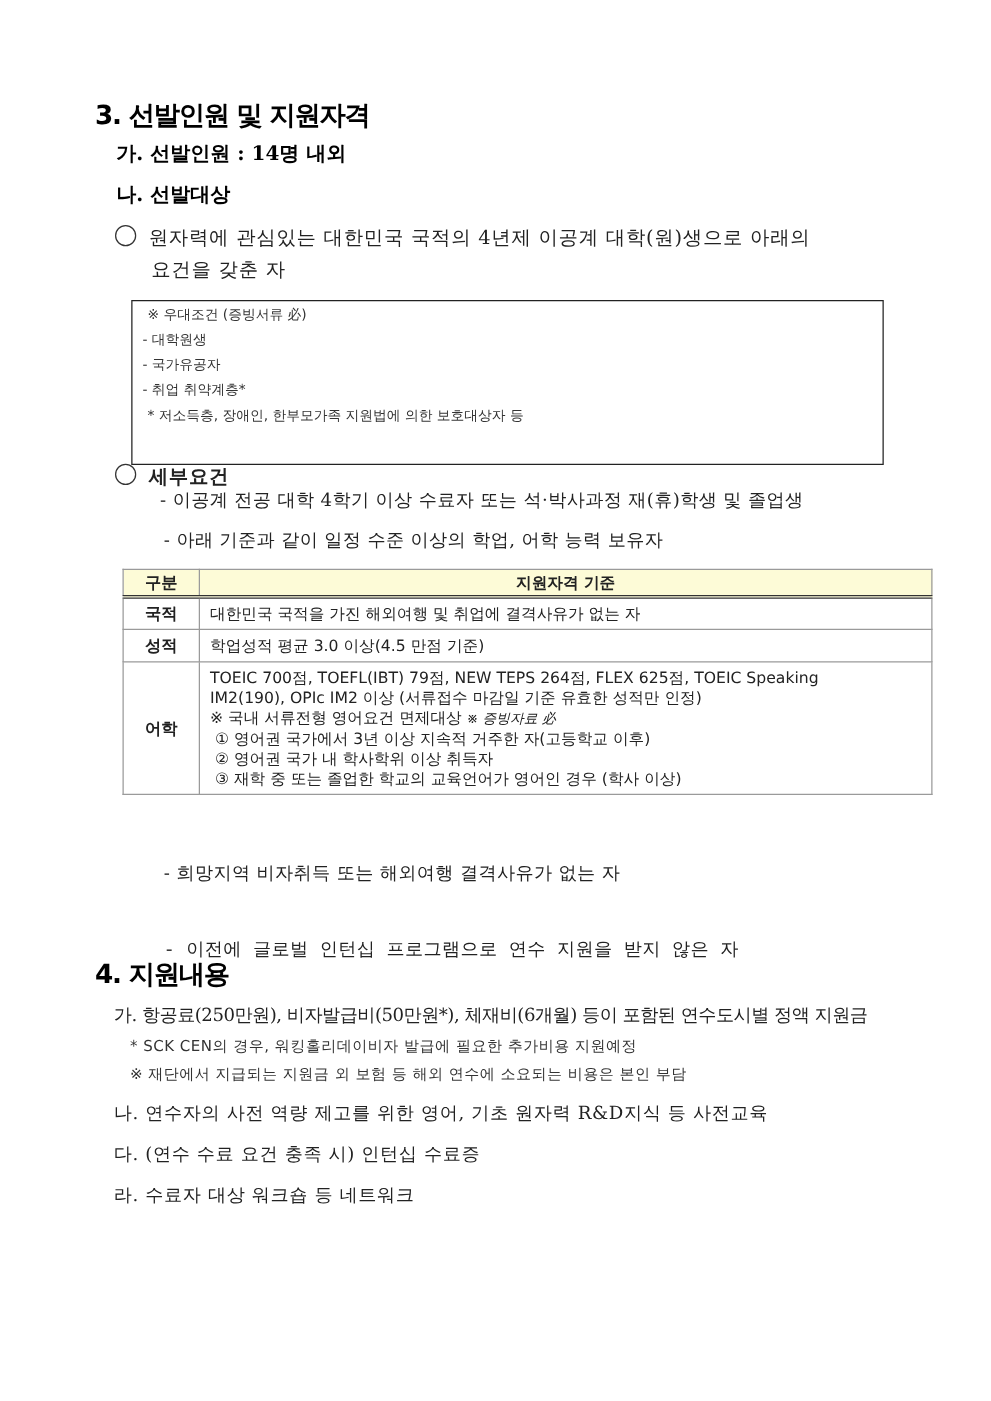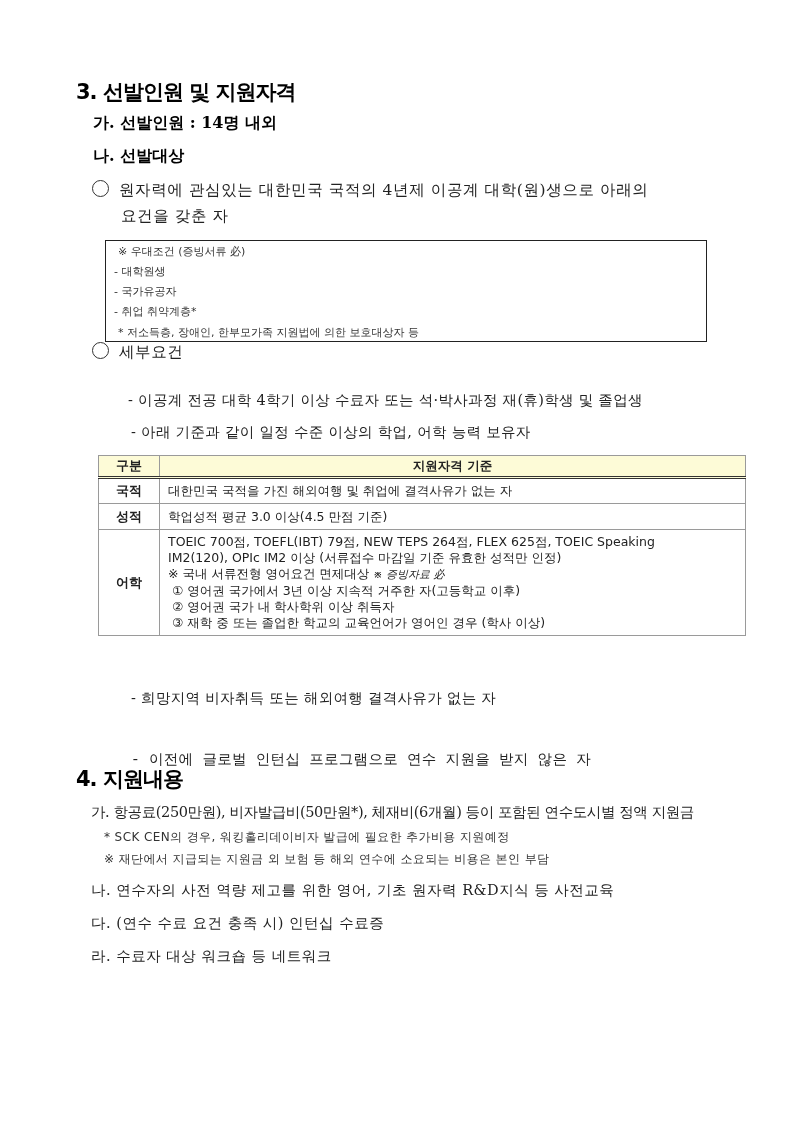--- a/index.html
+++ b/index.html
@@ -14,21 +14,21 @@
   }
   .h2 { font-family: "DejaVu Serif", serif; font-weight: bold; font-size: 16px; color: #000; }
   .body16 { font-size: 15.5px; letter-spacing: 0.6px; color: #222; }
   .body15 { font-size: 14.5px; letter-spacing: 0.3px; color: #222; }
   .circle {
     display: inline-block; width: 15px; height: 15px; border: 1.3px solid #333;
     border-radius: 50%; vertical-align: -2px; margin-right: 10px;
   }
   
   .pref-box {
-    position: absolute; left: 105px; top: 240px; width: 602px; height: 102px;
+    position: absolute; left: 105px; top: 240px; width: 602px; height: 132px;
     border: 1.3px solid #222; box-sizing: border-box;
     font-family: "DejaVu Sans", sans-serif; font-size: 11px; color: #333;
   }
   .pref-box .line { position: absolute; left: 8px; white-space: nowrap; }
   
   .req-table {
     position: absolute; left: 98px; top: 455px; width: 648px;
     border-collapse: collapse; font-family: "DejaVu Sans", sans-serif;
     font-size: 12.5px; color: #222;
   }
@@ -58,21 +58,21 @@
 <div class="abs body16" style="left:121px; top:206px;">요건을 갖춘 자</div>
 
 <div class="pref-box">
   <div class="line" style="top:3px; left:12px;">※ 우대조건 (증빙서류 必)</div>
   <div class="line" style="top:23px;">- 대학원생</div>
   <div class="line" style="top:43px;">- 국가유공자</div>
   <div class="line" style="top:63px;">- 취업 취약계층*</div>
   <div class="line" style="top:84px; left:12px;">* 저소득층, 장애인, 한부모가족 지원법에 의한 보호대상자 등</div>
 </div>
 
-<div class="abs body16" style="left:92px; top:342px;">
+<div class="abs body16" style="left:92px; top:371px;font-weight:bold;">
   <span class="circle"></span><span>세부요건</span>
 </div>
 <div class="abs body15" style="left:128px; top:391px;text-align:right;">- 이공계 전공 대학 4학기 이상 수료자 또는 석·박사과정 재(휴)학생 및 졸업생</div>
 <div class="abs body15" style="left:131px; top:423px;">- 아래 기준과 같이 일정 수준 이상의 학업, 어학 능력 보유자</div>
 
 <table class="req-table">
   <thead>
     <tr>
       <th class="cat">구분</th>
       <th>지원자격 기준</th>
@@ -88,21 +88,21 @@
     <tr style="height:26px;">
       <td class="cat">성적</td>
       <td class="desc">
           <div>학업성적 평균 3.0 이상(4.5 만점 기준)</div>
         </td>
     </tr>
     <tr style="height:106px;">
       <td class="cat">어학</td>
       <td class="desc">
         <div>TOEIC 700점, TOEFL(IBT) 79점, NEW TEPS 264점, FLEX 625점, TOEIC Speaking</div>
-        <div>IM2(120), OPIc IM2 이상 (서류접수 마감일 기준 유효한 성적만 인정)</div>
+        <div>IM2(190), OPIc IM2 이상 (서류접수 마감일 기준 유효한 성적만 인정)</div>
         <div><span>※ 국내 서류전형 영어요건 면제대상</span> <span class="it">※ 증빙자료 必</span></div>
         <div style="padding-left:4px;">① 영어권 국가에서 3년 이상 지속적 거주한 자(고등학교 이후)</div>
         <div style="padding-left:4px;">② 영어권 국가 내 학사학위 이상 취득자</div>
         <div style="padding-left:4px;">③ 재학 중 또는 졸업한 학교의 교육언어가 영어인 경우 (학사 이상)</div>
       </td>
     </tr>
   </tbody>
 </table>
 
 <div class="abs body15" style="left:131px; top:689px;">- 희망지역 비자취득 또는 해외여행 결격사유가 없는 자</div>

